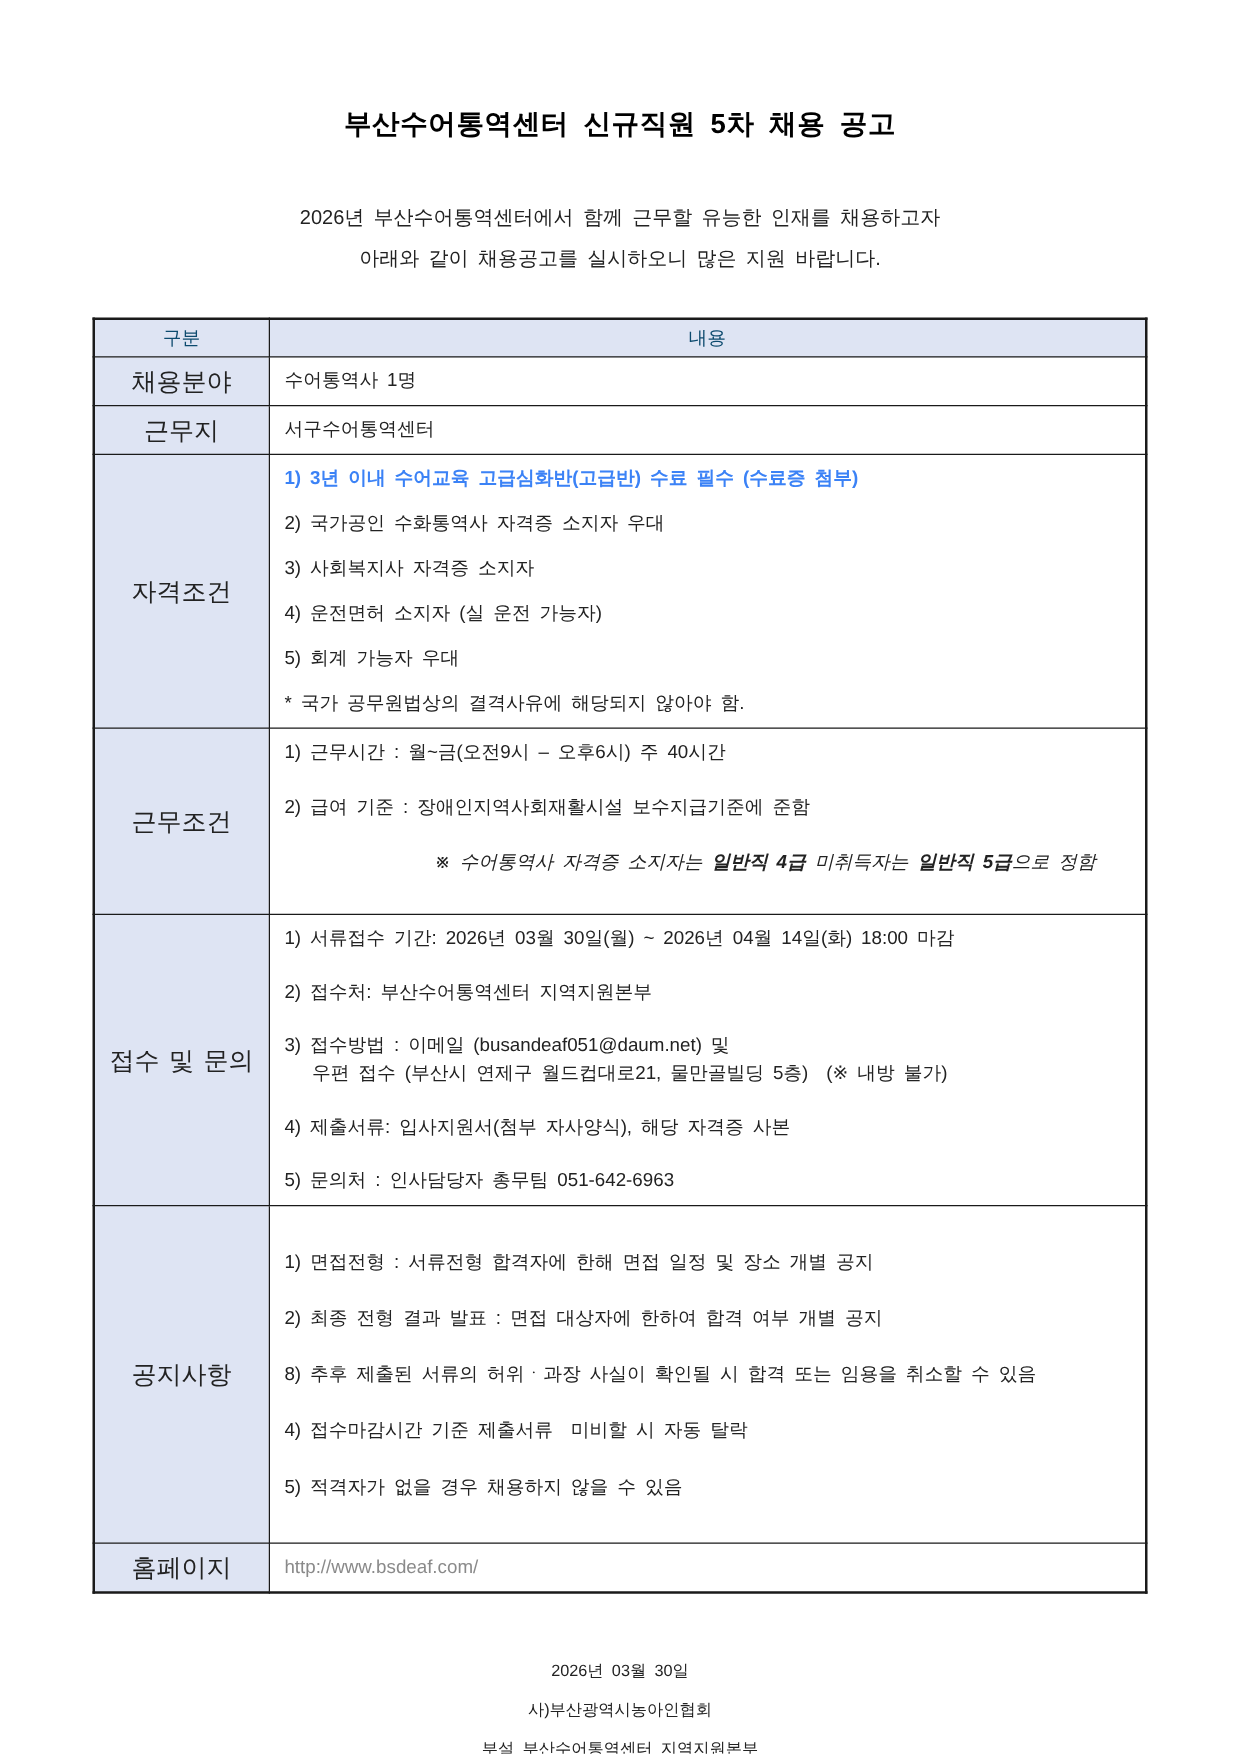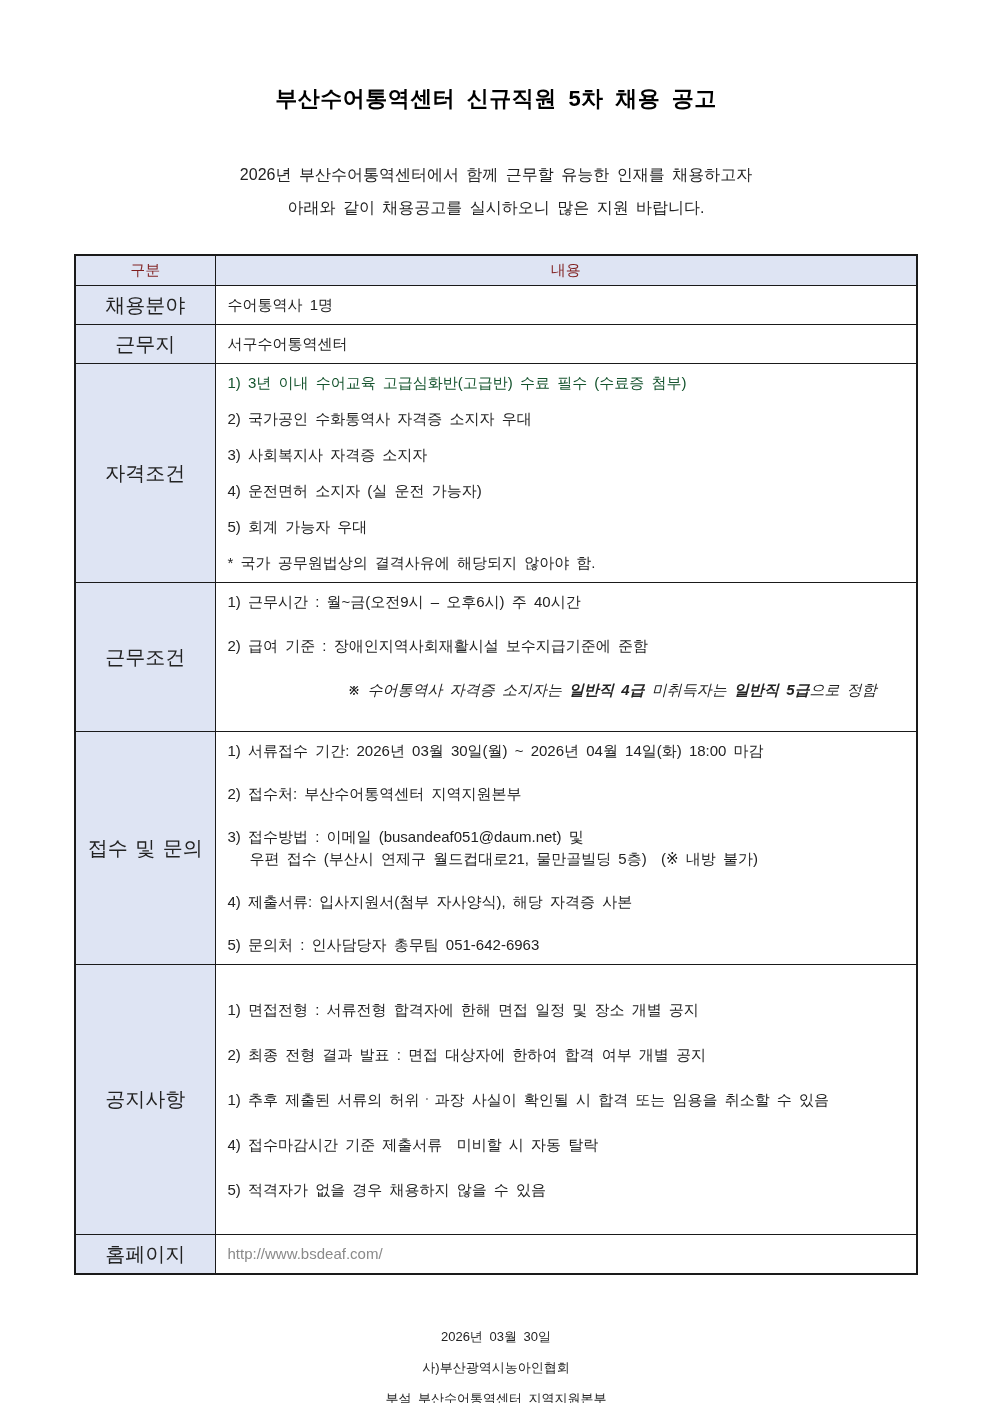--- a/index.html
+++ b/index.html
@@ -37,21 +37,21 @@
     border:2px solid #1a1a1a;
   }
   table.recruit th, table.recruit td { border:1px solid #1a1a1a; }
 
   col.c1 { width:140px; }
 
   th.hdr {
     background:#dee4f3;
     font-weight:normal;
     font-size:15px;
-    color:#7f1d1d;
+    color:#0c4a6e;
     height:27px;
     vertical-align:middle;
   }
   td.label {
     background:#dee4f3;
     text-align:center;
     vertical-align:middle;
     font-size:20px;
     color:#222222;
     word-spacing:2px;
@@ -72,21 +72,21 @@
   tr.r5 { height:231px; }
   tr.r6 { height:270px; }
   tr.r7 { height:35px; }
 
   .cell-line { white-space:pre-wrap; line-height:22px; }
   .stack   { display:flex; flex-direction:column; gap:14px; }
   .stack-w { display:flex; flex-direction:column; gap:21px; }
   .stack-m { display:flex; flex-direction:column; gap:22px; }
   .stack-l { display:flex; flex-direction:column; gap:23px; }
 
-  .red-bold { color:#14532d; font-weight:normal; }
+  .red-bold { color:#3b82f6; font-weight:bold; }
   .b        { font-weight:bold; }
   .indent1  { padding-left:20px;font-style:italic; }
   .indent2  { padding-left:22px; }
   .url      { color:#8a8a8a; word-spacing:0; }
 
   .footer {
     margin-top:46px;
     text-align:center;
     font-size:13px;
     line-height:31px;
@@ -176,21 +176,21 @@
         </div>
       </td>
     </tr>
 
     <tr class="r6">
       <td class="label">공지사항</td>
       <td class="content">
         <div class="stack-l">
           <div class="cell-line">1) 면접전형 : 서류전형 합격자에 한해 면접 일정 및 장소 개별 공지</div>
           <div class="cell-line">2) 최종 전형 결과 발표 : 면접 대상자에 한하여 합격 여부 개별 공지</div>
-          <div class="cell-line">1) 추후 제출된 서류의 허위ㆍ과장 사실이 확인될 시 합격 또는 임용을 취소할 수 있음</div>
+          <div class="cell-line">8) 추후 제출된 서류의 허위ㆍ과장 사실이 확인될 시 합격 또는 임용을 취소할 수 있음</div>
           <div class="cell-line">4) 접수마감시간 기준 제출서류  미비할 시 자동 탈락</div>
           <div class="cell-line">5) 적격자가 없을 경우 채용하지 않을 수 있음</div>
         </div>
       </td>
     </tr>
 
     <tr class="r7">
       <td class="label">홈페이지</td>
       <td class="content">
         <div class="cell-line url">http://www.bsdeaf.com/</div>

